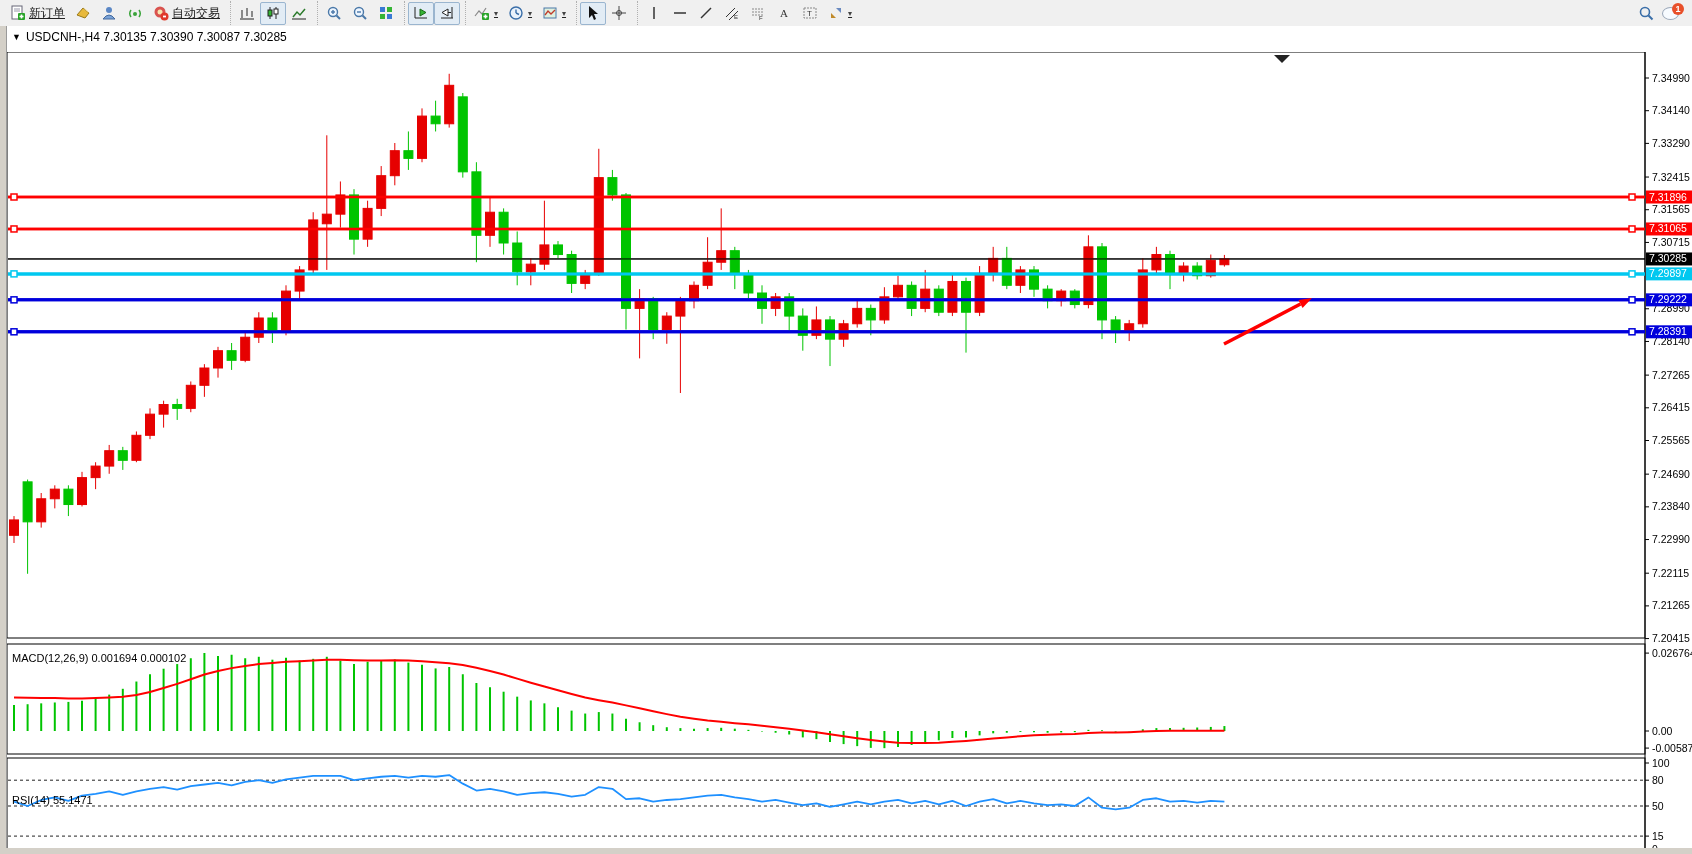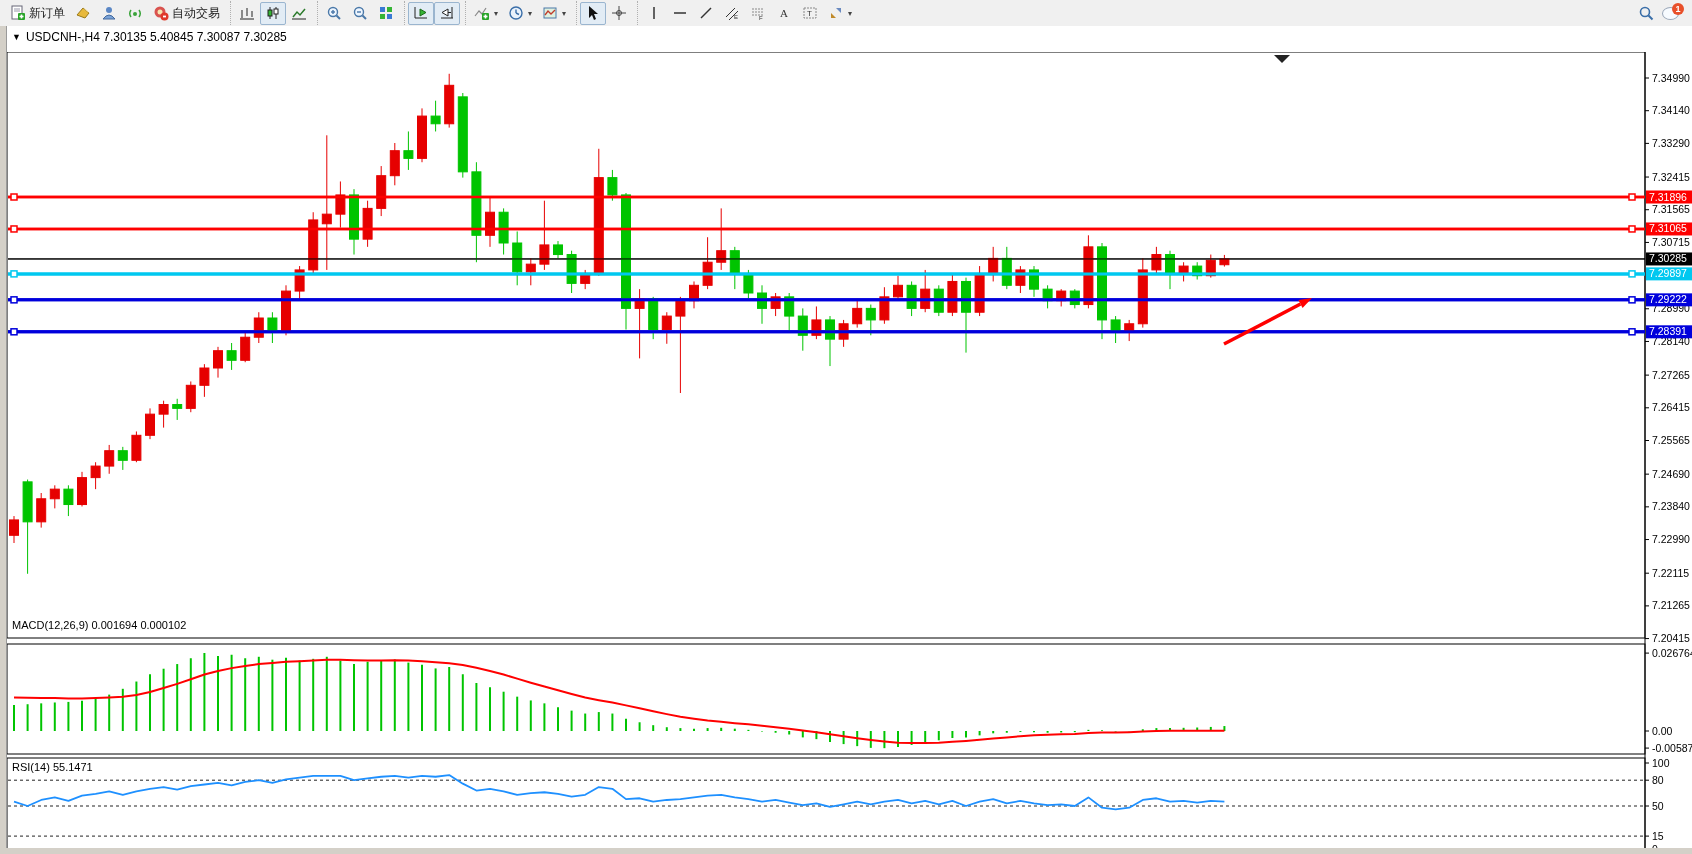--- a/index.html
+++ b/index.html
@@ -2,21 +2,21 @@
 <html><head>
 <meta charset="utf-8">
 <style>
   html,body{margin:0;padding:0;}
   body{width:1692px;height:854px;position:relative;background:#ffffff;
        font-family:"Liberation Sans",sans-serif;overflow:hidden;}
   
   .toolbar{position:absolute;top:0;left:0;width:1692px;height:26px;background:#f0f0f0;
            border-bottom:1px solid #b5b5b5;display:flex;align-items:center;font-size:12px;color:#222;}
   .tgroup{display:flex;align-items:center;height:24px;padding:0 3px;margin-left:2px;
-          border-left:1px dotted #b0b0b0;}
+          border-left:1px dotted #b0b0b0;text-decoration:underline;}
   .tgroup:first-child{border-left:none;}
   .tbtn{display:flex;align-items:center;gap:3px;height:21px;padding:0 4px;border:1px solid transparent;
         border-radius:2px;cursor:default;white-space:nowrap;}
   .tbtn.pressed{background:#e2ecf5;border:1px solid #9ab5cf;}
   .tbtn svg{display:block;}
   .caret{font-size:8px;color:#444;margin-left:1px;}
   .tf{padding:0 6px;height:20px;display:flex;align-items:center;font-size:11px;color:#333;
       border:1px solid transparent;}
   .tf.pressed{background:#eef3e8;border:1px solid #a9b89a;}
   .toolbar-right{margin-left:auto;display:flex;align-items:center;gap:8px;padding-right:10px;}
@@ -24,21 +24,21 @@
   .chat-badge .bubble{position:absolute;left:0;top:2px;width:15px;height:11px;border:1px solid #9aa7b8;
        border-radius:50%;background:#f7fbff;}
   .chat-badge .count{position:absolute;right:-2px;top:-2px;width:12px;height:12px;border-radius:50%;
        background:#e8502a;color:#fff;font-size:9px;line-height:12px;text-align:center;font-weight:bold;}
   
   .chart-area{position:absolute;top:26px;left:0;width:1692px;height:828px;background:#fff;text-align:center;}
   .left-gutter{position:absolute;top:26px;left:0;width:6px;height:828px;background:#d4d0c8;border-right:1px solid #9a9a9a;}
   .bottom-strip{position:absolute;top:848px;left:0;width:1692px;height:6px;background:#d4d0c8;}
   .chart-title{position:absolute;top:30px;left:12px;font-size:12px;color:#000;display:flex;align-items:center;gap:5px;}
   .tri{font-size:9px;color:#000;}
-  .pane-label{position:absolute;left:12px;font-size:11px;color:#000;}
+  .pane-label{position:absolute;left:12px;font-size:11px;color:#000;margin-top:33px;}
   #macd-label{top:619px;}
   #rsi-label{top:761px;}
   #chart-svg{position:absolute;top:26px;left:0;}
 </style>
 </head>
 <body>
 
 <div class="toolbar">
   <div class="tgroup">
     <div class="tbtn">
@@ -660,16 +660,16 @@
       <text x="1224.3999999999999" y="818" font-size="10.5" font-family="Liberation Sans, sans-serif" fill="#000" text-anchor="middle">30 Aug 20:00</text>
       <line x1="1224" y1="292" x2="1300.4790692284962" y2="252.02230472146795" stroke="#ff0000" stroke-width="3.5"></line>
       <polygon points="1312,246 1302.5637131705428,256.0103192192962 1298.3944252864496,248.0342902236397" fill="#ff0000"></polygon>
     </svg>
 </div>
 <div class="left-gutter"></div>
 <div class="bottom-strip"></div>
 
 <div class="chart-title">
   <span class="tri">▼</span>
-  <span>USDCNH-,H4  7.30135 5.40845 7.30087 7.30285</span>
+  <span>USDCNH-,H4  7.30135 7.30390 7.30087 7.30285</span>
 </div>
 <div class="pane-label" id="macd-label">MACD(12,26,9) 0.001694 0.000102</div>
 <div class="pane-label" id="rsi-label">RSI(14) 55.1471</div>
 
 </body></html>

